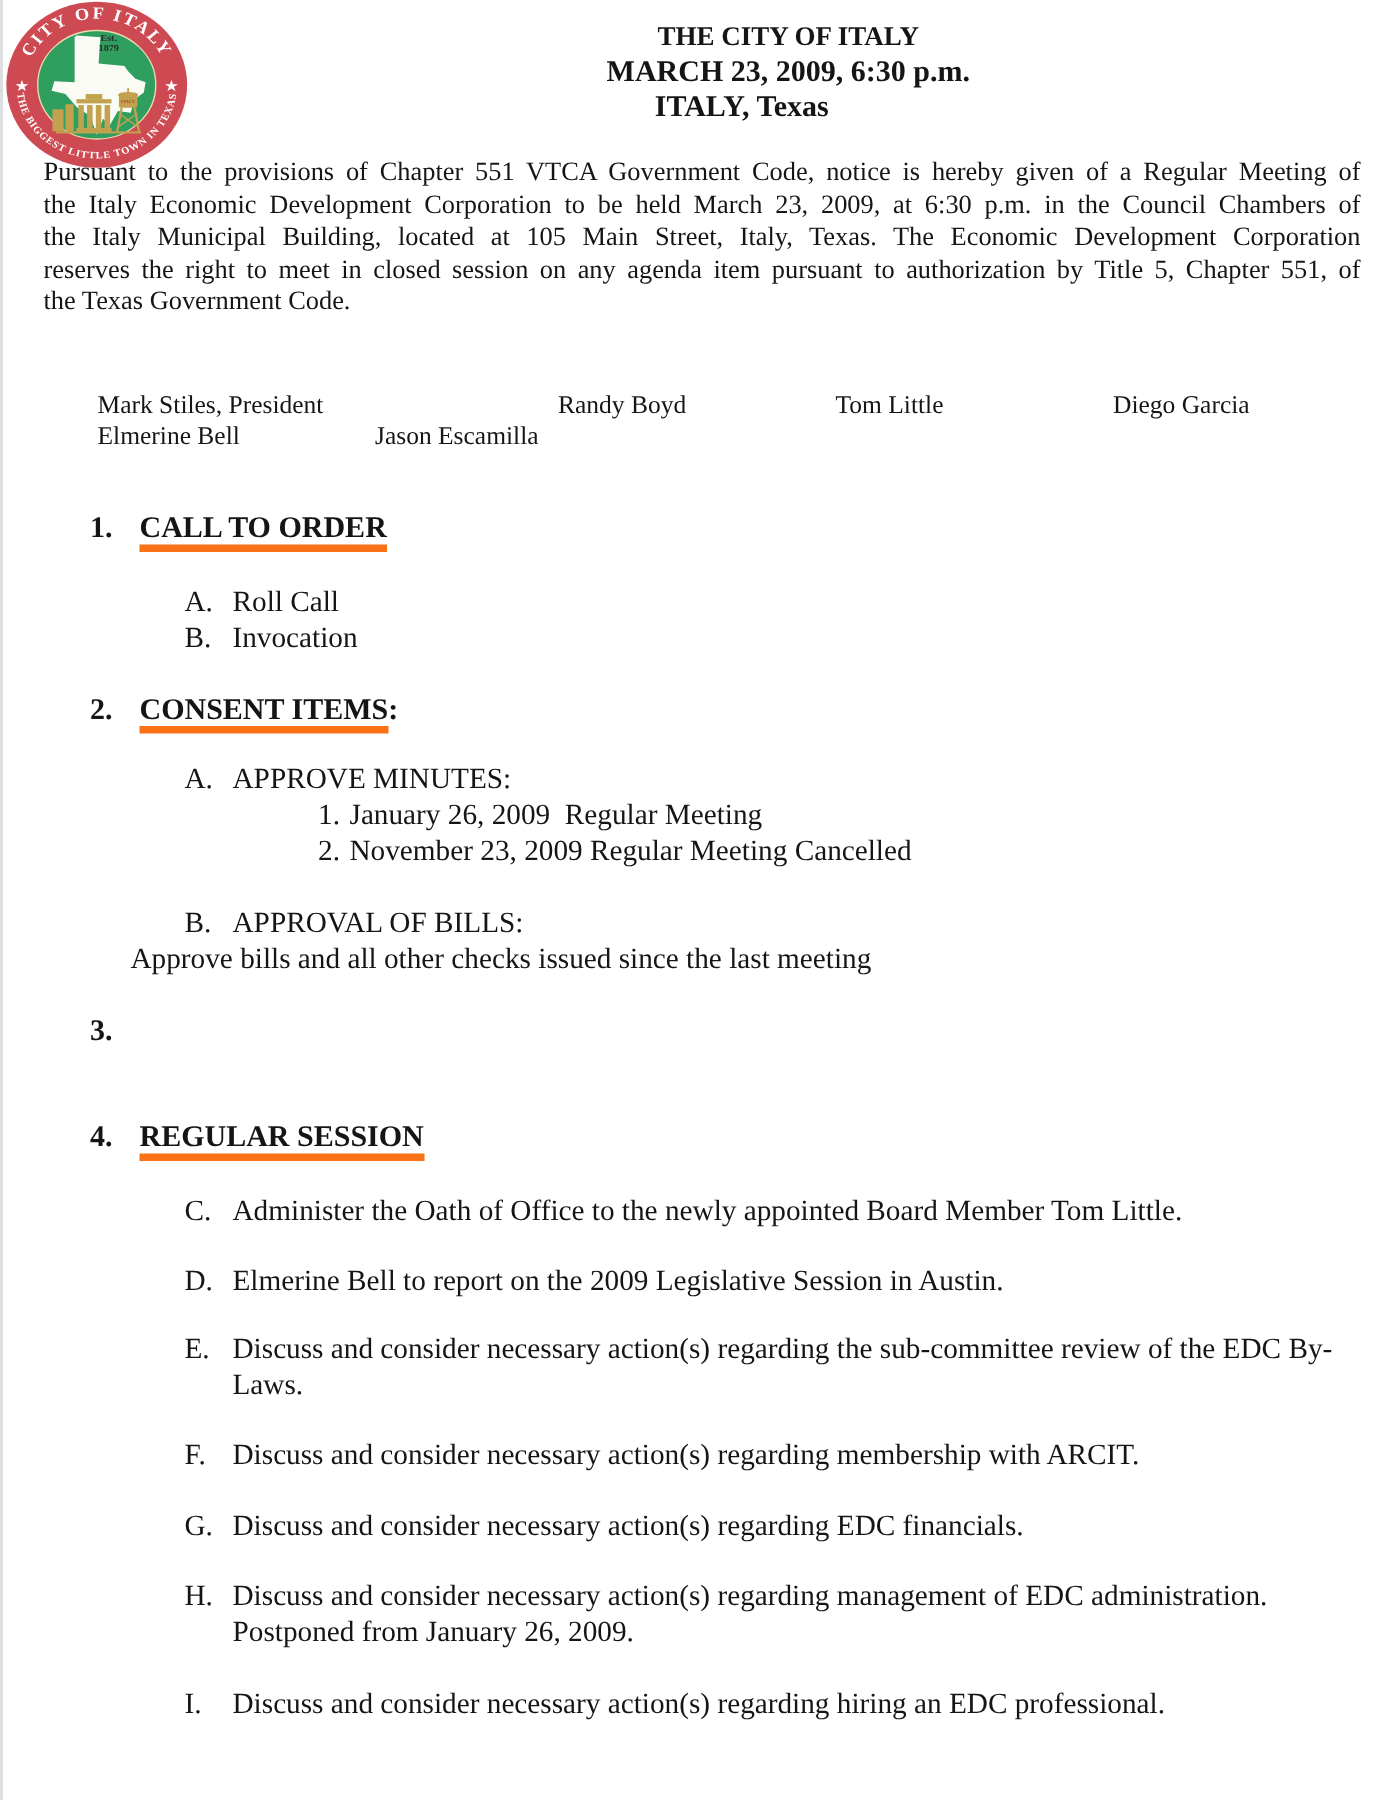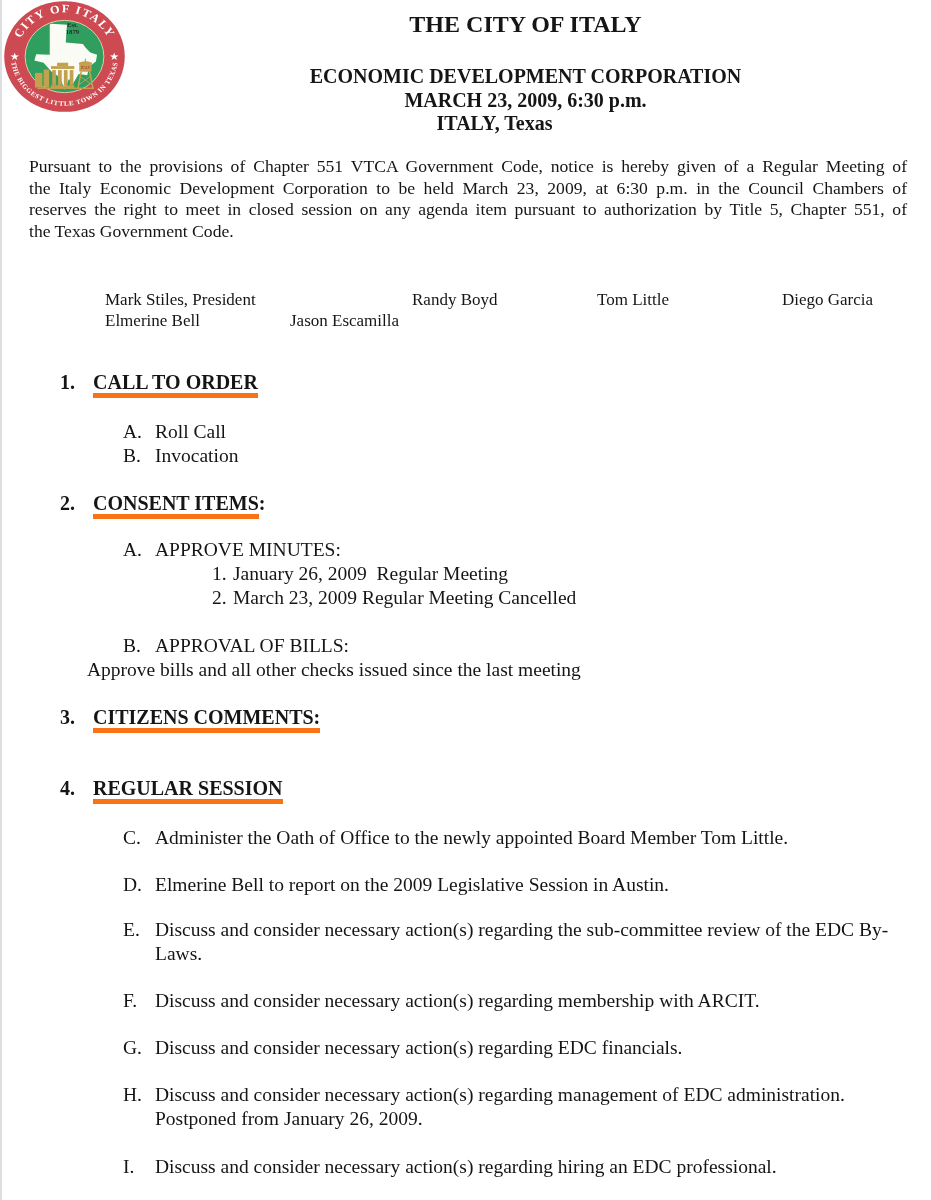--- a/index.html
+++ b/index.html
@@ -17,35 +17,35 @@
     background: #c9cdd0; opacity: .65;
   }
   .logo { position: absolute; left: 3px; top: 0; }
 
   .header-block {
     padding-top: 13px;
     margin-left: 120px;
     text-align: center;
     font-weight: bold;
   }
-  .h-title { font-size: 24px; line-height: 23px; }
+  .h-title { font-size: 18px; line-height: 23px; }
   .h-org   { font-size: 20px; line-height: 24px; margin-top: 28px; }
   .h-date  { font-size: 20px; line-height: 24px; }
   .h-loc   { font-size: 20px; line-height: 23px; transform: translateX(-31px); }
 
   .notice {
     margin: 21px 24px 0 29px;
     font-size: 17.6px;
     line-height: 21.6px;
   }
   .notice .jline { text-align: justify; text-align-last: justify; }
   .notice .jline.last { text-align-last: left; }
 
   .board {
-    margin-left: 105px; margin-top: 47px;
+    margin-left: 65px; margin-top: 47px;
     font-size: 17px; line-height: 21px;
   }
   .board-row { display: flex; }
   .bc0 { width: 307px; } .bc1 { width: 185px; } .bc2 { width: 185px; } .bc3 { flex: 1; }
 
   .sec-head {
     display: flex;
     margin-left: 60px;
     font-weight: bold;
     font-size: 20px;
@@ -128,28 +128,28 @@
     <text font-size="20" font-weight="bold" fill="#ffffff" letter-spacing="2.5" font-family="Liberation Serif, serif">
       <textPath href="#arcTop" startOffset="50%" text-anchor="middle">CITY OF ITALY</textPath>
     </text>
     <text font-size="11.5" font-weight="bold" fill="#ffffff" letter-spacing="1" font-family="Liberation Serif, serif">
       <textPath href="#arcBot" startOffset="50%" text-anchor="middle">THE BIGGEST LITTLE TOWN IN TEXAS</textPath>
     </text>
   </svg>
 
   <div class="header-block">
     <div class="h-title">THE CITY OF ITALY</div>
-    <div class="h-org">ECONOMIC DEVELOPMENT CORPORATION</div>
     <div class="h-date">MARCH 23, 2009, 6:30 p.m.</div>
     <div class="h-loc">ITALY, Texas</div>
   </div>
 
   <div class="notice">
     <div class="jline">Pursuant to the provisions of Chapter 551 VTCA Government Code, notice is hereby given of a Regular Meeting of</div>
     <div class="jline">the Italy Economic Development Corporation to be held March 23, 2009, at 6:30 p.m. in the Council Chambers of</div>
+    <div class="jline">the Italy Municipal Building, located at 105 Main Street, Italy, Texas. The Economic Development Corporation</div>
     <div class="jline">reserves the right to meet in closed session on any agenda item pursuant to authorization by Title 5, Chapter 551, of</div>
     <div class="jline last">the Texas Government Code.</div>
   </div>
 
   <div class="board">
     <div class="board-row">
       <span class="bc0">Mark Stiles, President</span>
       <span class="bc1">Randy Boyd</span>
       <span class="bc2">Tom Little</span>
       <span class="bc3">Diego Garcia</span>
@@ -181,31 +181,30 @@
   <div class="li mt22">
     <span class="li-letter">A.</span>
     <span class="li-text">APPROVE MINUTES:</span>
   </div>
   <div class="lii">
     <span class="lii-num">1.</span>
     <span class="lii-text">January 26, 2009  Regular Meeting</span>
   </div>
   <div class="lii">
     <span class="lii-num">2.</span>
-    <span class="lii-text">March 23, 2009 Regular Meeting Cancelled</span>
+    <span class="lii-text">November 23, 2009 Regular Meeting Cancelled</span>
   </div>
   <div class="li mt24">
     <span class="li-letter">B.</span>
     <span class="li-text">APPROVAL OF BILLS:</span>
   </div>
   <div class="note">Approve bills and all other checks issued since the last meeting</div>
 
   <div class="sec-head mt22">
     <span class="sec-num">3.</span>
-    <span><span class="u">CITIZENS COMMENTS:</span><span></span></span>
   </div>
 
   <div class="sec-head mt45">
     <span class="sec-num">4.</span>
     <span><span class="u">REGULAR SESSION</span><span></span></span>
   </div>
   <div class="li mt25">
     <span class="li-letter">C.</span>
     <span class="li-text">Administer the Oath of Office to the newly appointed Board Member Tom Little.</span>
   </div>

